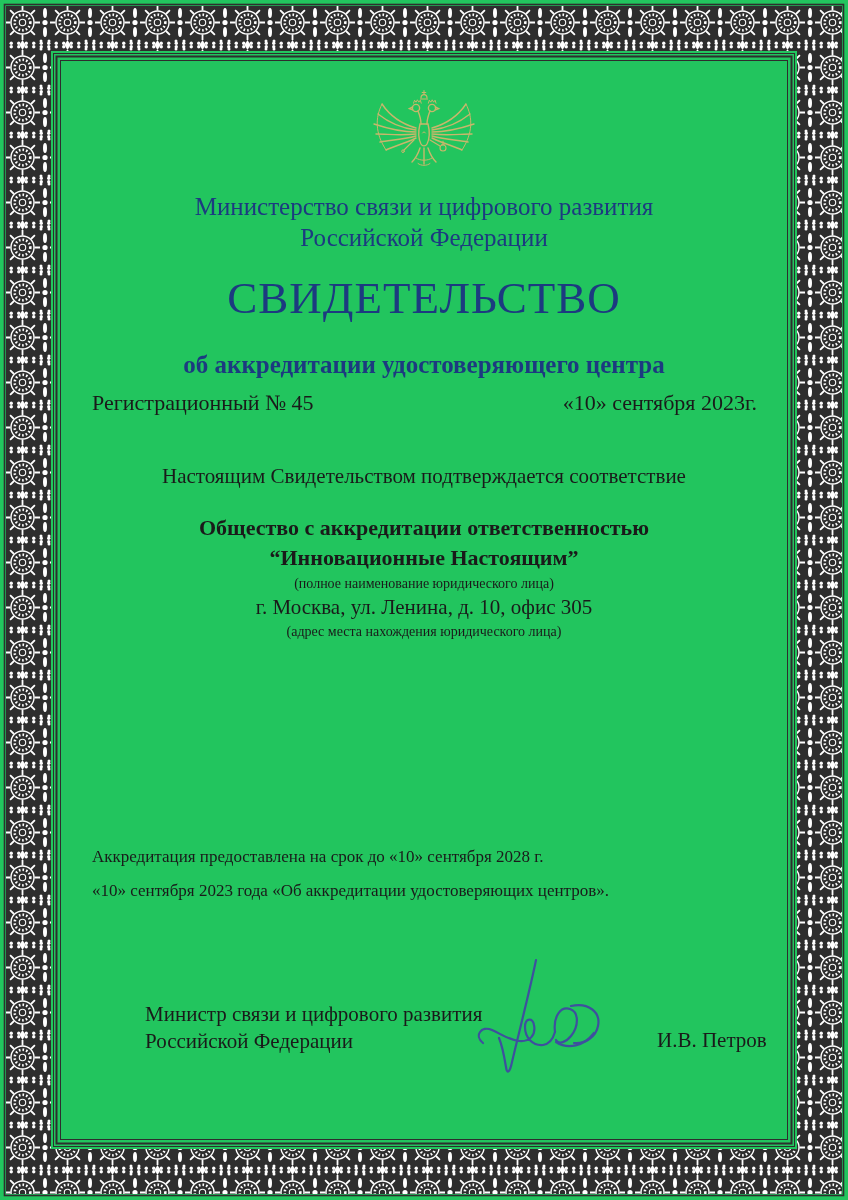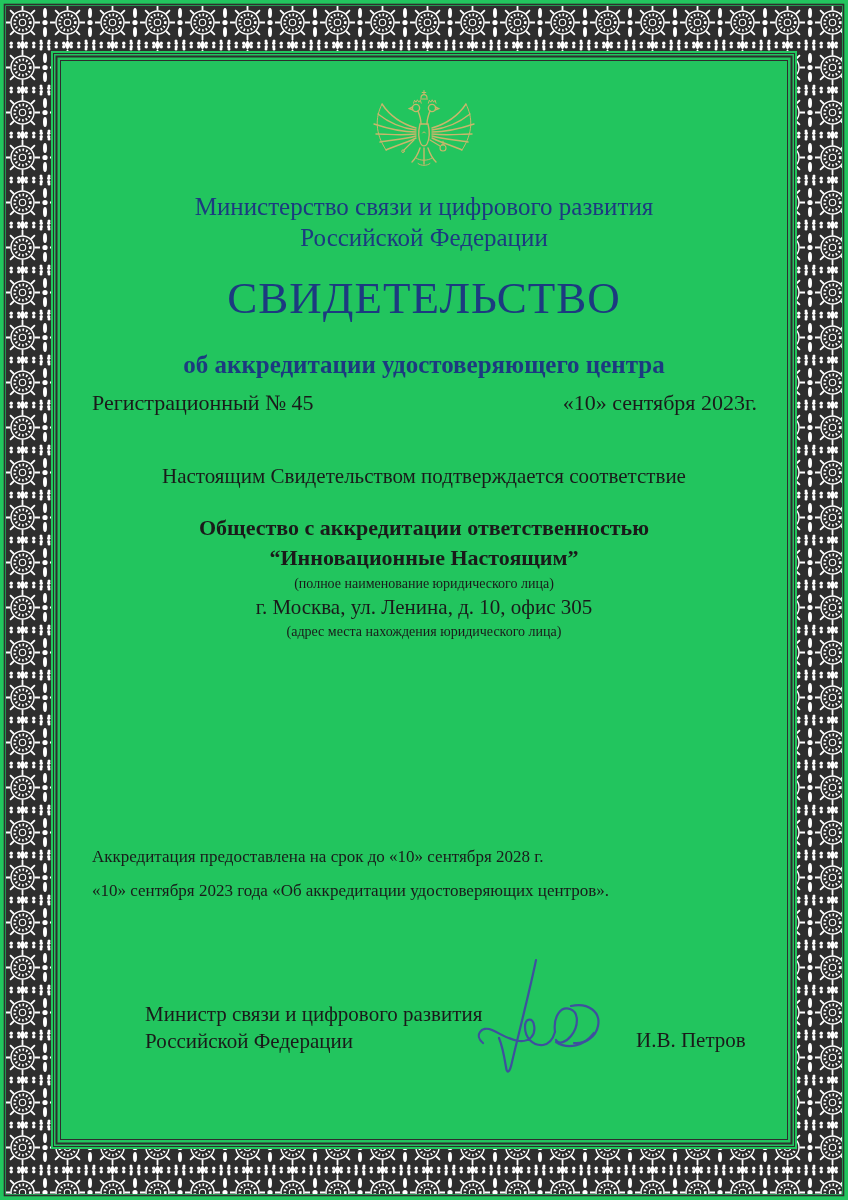--- a/index.html
+++ b/index.html
@@ -53,21 +53,21 @@
   }
 
   .minister-block {
     top: 938px; left: 34px; width: 420px;
     position: absolute;
     font-size: 21px; line-height: 27px;
     text-align: left;
     margin-left: 48px;
   }
   .signature-svg { position: absolute; left: 405px; top: 885px; }
-  .minister-name { position: absolute; left: 573px; top: 964px; font-size: 21px; line-height: 26px; }
+  .minister-name { position: absolute; left: 594px; top: 964px; font-size: 21px; line-height: 26px; }
 </style>
 </head>
 <body>
 
 <div class="page">
 
   <svg class="border-svg" width="848" height="1200" viewBox="0 0 848 1200" aria-hidden="true">
     <defs>
       <pattern id="orn" width="45" height="45" patternUnits="userSpaceOnUse">
         <rect width="45" height="45" fill="#2e2e2e"></rect>

